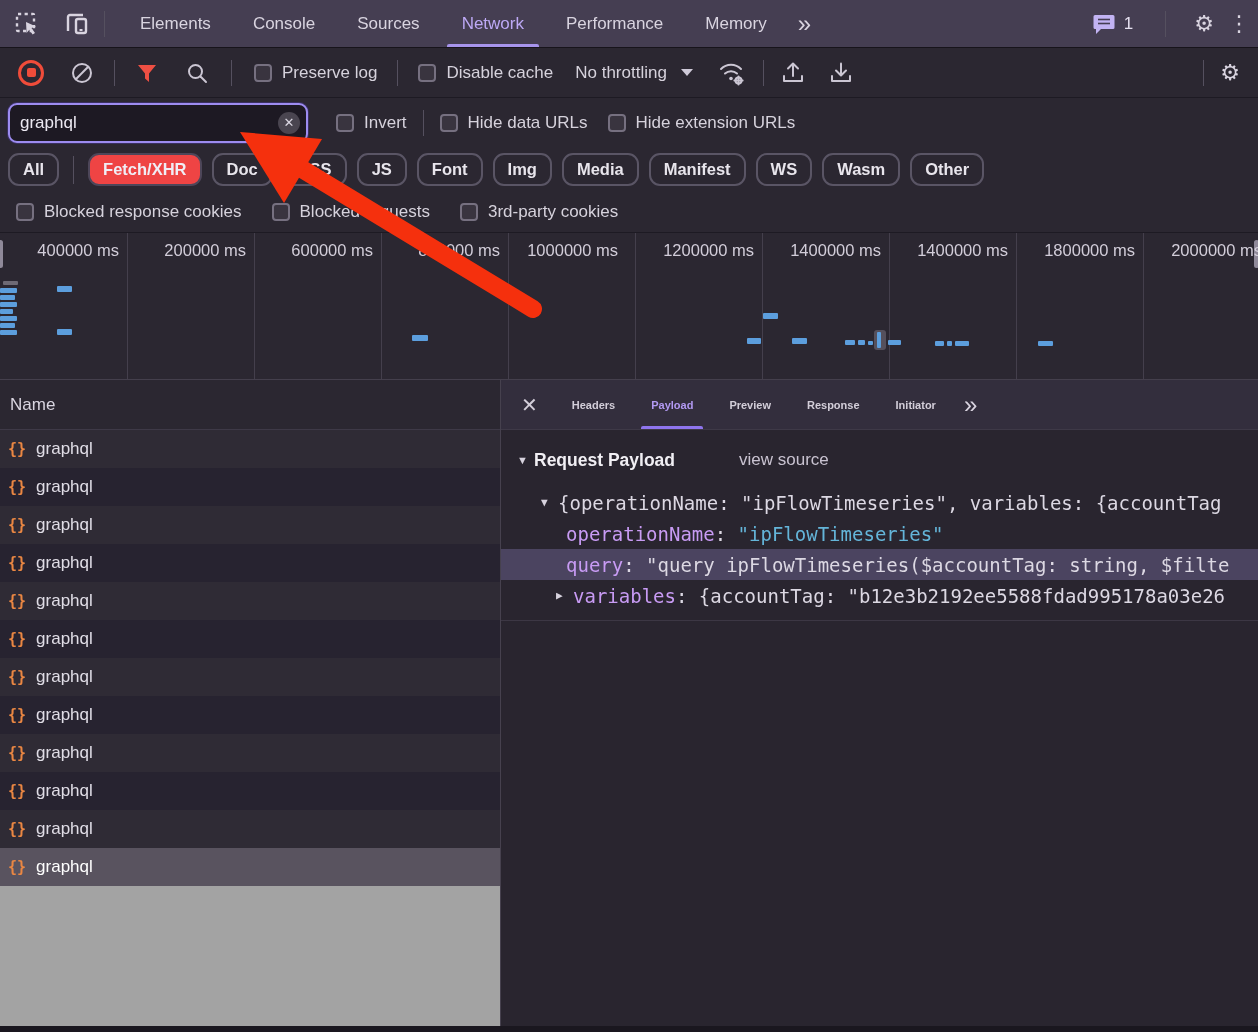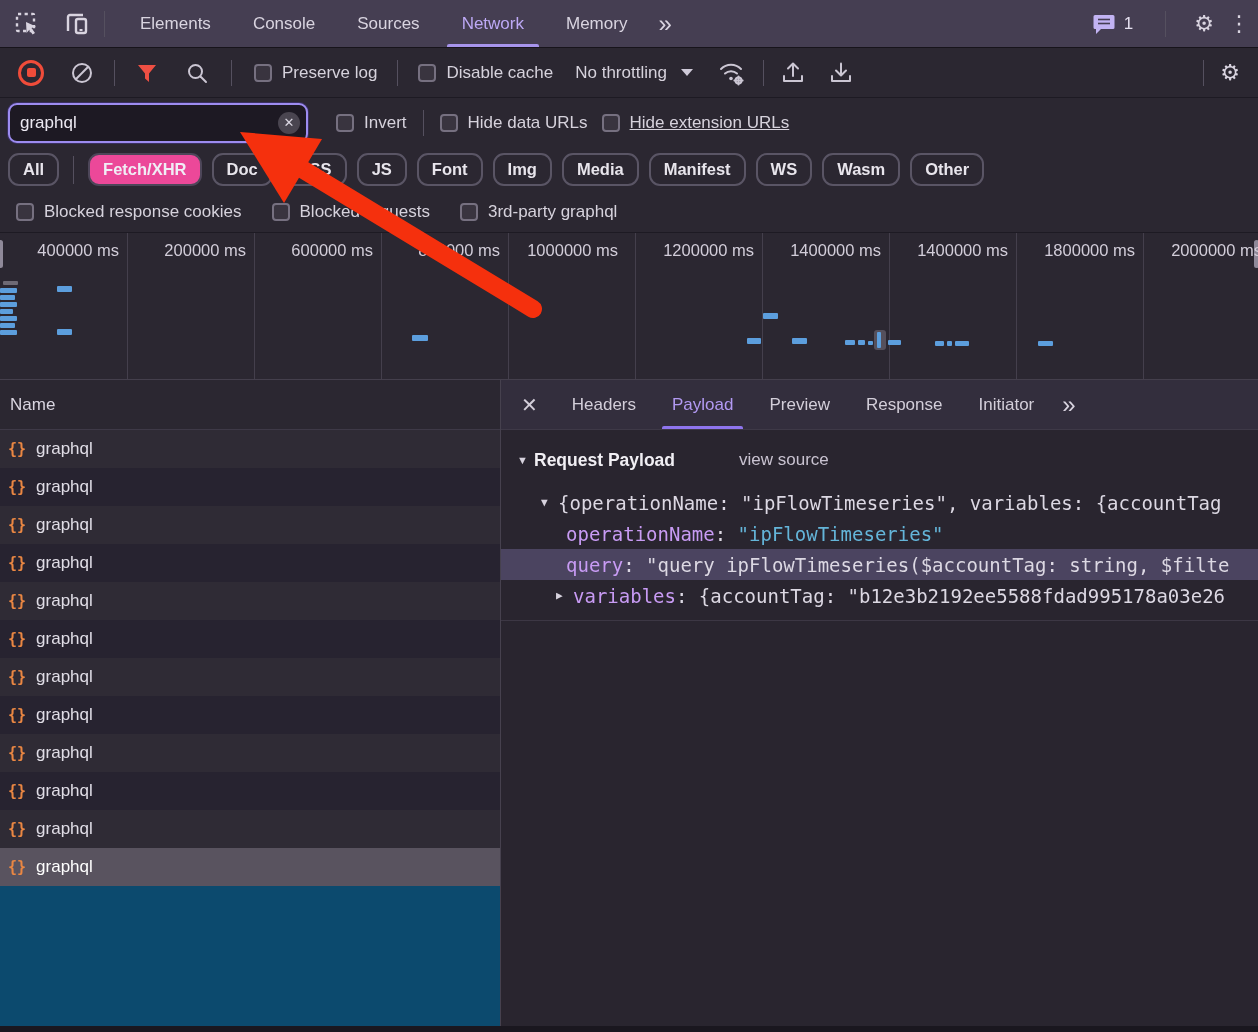--- a/index.html
+++ b/index.html
@@ -43,54 +43,54 @@
                 font-size:17px;font-family:"Liberation Sans",sans-serif;padding:0 34px 0 10px;}
   .clearx{position:absolute;right:6px;top:50%;transform:translateY(-50%);width:22px;height:22px;border-radius:50%;
           background:#4a4550;color:#dad6e1;font-size:13px;display:flex;align-items:center;justify-content:center;}
   .filterrow .vdiv{margin:0 16px;}
 
   
   .chiprow{position:absolute;left:0;top:147px;width:100%;height:45px;background:#2b2731;
            display:flex;align-items:center;gap:10px;box-sizing:border-box;padding-left:8px;}
   .chip{padding:5px 13px;border:2px solid #5a5565;border-radius:11px;font-size:16.5px;font-weight:bold;
         color:#e8e5ec;white-space:nowrap;background:transparent;}
-  .chip.active{background:#ec4899;border-color:#4d4659;color:#f0edf5;}
+  .chip.active{background:#ef4444;border-color:#4d4659;color:#f0edf5;}
   .chiprow .vdiv{margin:0 4px;height:28px;}
 
   
   .blockedrow{position:absolute;left:0;top:192px;width:100%;height:41px;background:#2b2731;
               display:flex;align-items:center;gap:30px;padding-left:16px;box-sizing:border-box;
               border-bottom:1px solid #1d1a23;}
 
   
   .timeline{position:absolute;left:0;top:233px;width:100%;height:147px;background:#2b2731;
             border-bottom:1px solid #443f4c;box-sizing:border-box;overflow:hidden;}
   .tl-label{position:absolute;top:8px;font-size:16.5px;color:#d2cdd9;white-space:nowrap;}
   .tl-div{position:absolute;top:0;bottom:0;width:1px;background:#443f4c;}
   .bar{position:absolute;border-radius:1px;}
   .bar.blue{background:#5c9edd;}
   .bar.gray{background:#6e6a75;}
   .bar.box{background:#55505c;border-radius:3px;}
   .pill{position:absolute;width:9px;height:32px;border-radius:5px;background:#8f8999;border:2px solid #2b2731;box-sizing:border-box;}
 
   
-  .namepanel{position:absolute;left:0;top:380px;width:500px;bottom:0;background:#0c4a6e;overflow:hidden;}
+  .namepanel{position:absolute;left:0;top:380px;width:500px;bottom:0;background:#a3a3a3;overflow:hidden;}
   .namehdr{height:50px;line-height:50px;padding-left:10px;font-size:17px;color:#d9d5e0;background:#2b2731;
            border-bottom:1px solid #3e3947;box-sizing:border-box;}
   .reqrow{height:38px;display:flex;align-items:center;padding-left:8px;font-size:17px;color:#e0dde6;}
   .reqrow:nth-child(odd){background:#2f2b35;}
   .reqrow:nth-child(even){background:#272330;}
   .reqrow.selected{background:#59535f;color:#ffffff;}
   .json-icon{font-family:"DejaVu Sans Mono",monospace;font-weight:bold;font-size:15px;color:#ea8743;margin-right:10px;letter-spacing:0;}
   .cdiv{position:absolute;left:500px;top:380px;width:1px;bottom:0;background:#46414e;}
 
   .detailpanel{position:absolute;left:501px;top:380px;right:0;bottom:0;background:#29252f;overflow:hidden;}
   .dtabs{height:50px;background:#332e3d;border-bottom:1px solid #3e3947;display:flex;align-items:center;box-sizing:border-box;}
   .closex{font-size:20px;color:#d3ced9;padding:0 16px 0 20px;}
-  .dtab{position:relative;height:100%;display:flex;align-items:center;padding:0 18px;font-size:17px;color:#d3ced9;}
+  .dtab{position:relative;height:100%;display:flex;align-items:center;padding:0 18px;font-size:11px;color:#d3ced9;font-weight:bold;}
   .dtab.active{color:#b299f2;}
   .dtab.active::after{content:"";position:absolute;left:8px;right:8px;bottom:0;height:3px;background:#8f75ee;border-radius:2px 2px 0 0;}
 
   .payload-title{margin-top:15px;height:30px;display:flex;align-items:center;padding-left:16px;}
   .tri{font-size:11px;color:#d7d3de;width:17px;flex:0 0 auto;}
   .pt-text{font-size:17.5px;font-weight:bold;color:#f1eff4;}
   .viewsrc{margin-left:64px;font-size:17px;color:#c9c3d1;}
   .pline{height:31px;display:flex;align-items:center;font-family:"DejaVu Sans Mono",monospace;
          font-size:19px;white-space:pre;overflow:hidden;box-sizing:border-box;}
   .pline.sel{background:#4b4460;}
@@ -124,20 +124,21 @@
         <rect x="12" y="7" width="10" height="14" rx="2" fill="none" stroke="#d9d4e0" stroke-width="2.4"></rect>
         <line x1="15.5" y1="18" x2="18.5" y2="18" stroke="#d9d4e0" stroke-width="2"></line>
       </svg>
     </span>
     <span class="vdiv"></span>
     <nav class="tabs">
         <div class="tab">Elements</div>
         <div class="tab">Console</div>
         <div class="tab">Sources</div>
         <div class="tab active">Network</div>
+        <div class="tab">Performance</div>
         <div class="tab">Memory</div>
       </nav>
     <span class="more-tabs">»</span>
     <span class="spacer"></span>
     <span class="chat">
       <svg width="24" height="22" viewBox="0 0 24 22">
         <path d="M3 2 h18 a1.5 1.5 0 0 1 1.5 1.5 v11 a1.5 1.5 0 0 1 -1.5 1.5 H9 l-5 5 v-5 H3 a1.5 1.5 0 0 1 -1.5-1.5 v-11 A1.5 1.5 0 0 1 3 2 Z" fill="#c2b3f3"></path>
         <line x1="6" y1="6.5" x2="18" y2="6.5" stroke="#453e52" stroke-width="1.6"></line>
         <line x1="6" y1="10.5" x2="18" y2="10.5" stroke="#453e52" stroke-width="1.6"></line>
       </svg>
@@ -221,21 +222,21 @@
     </span>
     <label class="cbgroup" style="margin-left:28px;">
       <span class="cb"></span>
       <span>Invert</span>
     </label>
     <span class="vdiv"></span>
     <label class="cbgroup">
       <span class="cb"></span>
       <span>Hide data URLs</span>
     </label>
-    <label class="cbgroup" style="margin-left:14px;text-decoration:underline;">
+    <label class="cbgroup" style="margin-left:20px;">
       <span class="cb"></span>
       <span>Hide extension URLs</span>
     </label>
   </div>
 
   <div class="chiprow">
       <div class="chip">All</div>
       <div class="vdiv"></div>
       <div class="chip active">Fetch/XHR</div>
       <div class="chip">Doc</div>
@@ -254,21 +255,21 @@
       <div class="cbgroup">
         <div class="cb"></div>
         <div style="display: inline;">Blocked response cookies</div>
       </div>
       <div class="cbgroup">
         <div class="cb"></div>
         <div style="display: inline;">Blocked requests</div>
       </div>
       <div class="cbgroup">
         <div class="cb"></div>
-        <div style="display: inline;">3rd-party graphql</div>
+        <div style="display: inline;">3rd-party cookies</div>
       </div>
     </div>
 
   <div class="timeline">
     <span class="pill" style="left:-4px;top:5px;"></span>
     <span class="pill" style="right:-3px;top:5px;"></span>
   <div class="tl-label" style="right: 1139px;">400000 ms</div>
       <div class="tl-div" style="left: 127px;"></div>
       <div class="tl-label" style="right: 1012px;">200000 ms</div>
       <div class="tl-div" style="left: 254px;"></div>

